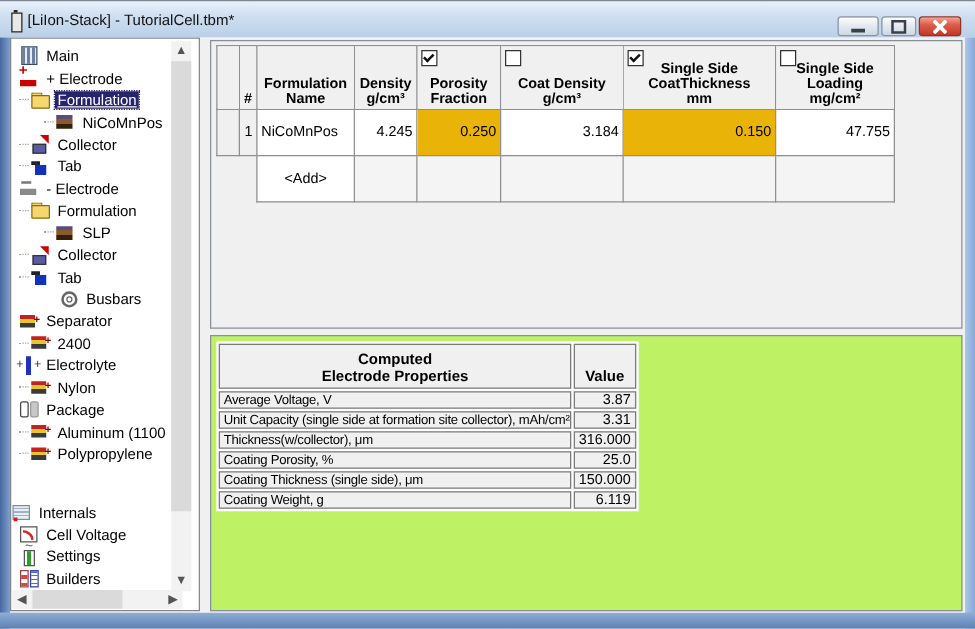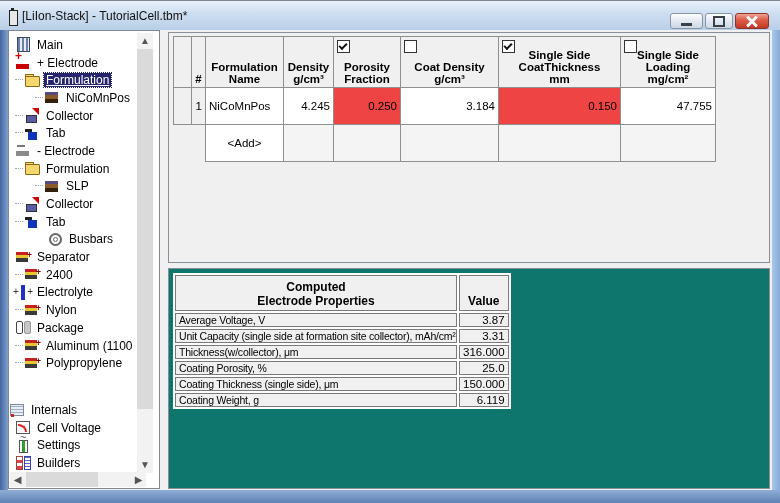--- a/index.html
+++ b/index.html
@@ -78,30 +78,30 @@
   .vscroll{position:absolute;right:6px;top:2px;width:16px;height:440px;background:#f2f2f2;}
   .vscroll .arrow{position:absolute;left:0;width:16px;height:16px;color:#555;font-size:10px;text-align:center;line-height:16px;}
   .vscroll .up{top:0;} .vscroll .down{bottom:0;}
   .vscroll .thumb{position:absolute;left:0;top:16px;width:16px;height:360px;background:#dadada;}
   .hscroll{position:absolute;left:1px;bottom:1px;width:136px;height:15px;background:#f2f2f2;}
   .hscroll .arrow{position:absolute;top:0;width:15px;height:15px;color:#555;font-size:10px;text-align:center;line-height:15px;}
   .hscroll .left{left:0;} .hscroll .right{right:0;}
   .hscroll .thumb{position:absolute;left:16px;top:0;width:72px;height:15px;background:#dadada;}
   
   .panel-top{position:absolute;left:160px;top:2px;width:602px;height:231px;background:#F0F0F0;border:1px solid #898f98;box-sizing:border-box;}
-  .panel-bottom{position:absolute;left:160px;top:238px;width:602px;height:221px;background:#0f766e;border:1px solid #898f98;box-sizing:border-box;}
+  .panel-bottom{position:absolute;left:160px;top:238px;width:602px;height:221px;background:#bef264;border:1px solid #898f98;box-sizing:border-box;}
   
   table{border-collapse:collapse;}
   .ftable{position:absolute;left:4px;top:3px;table-layout:fixed;font-size:11.5px;}
   .ftable th,.ftable td{border:1px solid #8f8f8f;padding:12px 3px;box-sizing:border-box;overflow:hidden;white-space:nowrap;}
   .ftable th{height:44px;background:#F0F0F0;font-weight:bold;vertical-align:bottom;text-align:center;position:relative;padding-bottom:2px;}
   .ftable td{height:24px;background:#fff;text-align:right;}
   .ftable td.left{text-align:left;}
   .ftable td.sel{background:#F0F0F0;}
-  .ftable td.yellow{background:#ef4444;}
+  .ftable td.yellow{background:#eab308;}
   .ftable td.nob{border:none;background:transparent;}
   .ftable td.addcell{background:#f4f4f4;}
   .ftable td.addname{background:#fff;text-align:center;}
   .cb{position:absolute;left:3px;top:3px;width:11px;height:11px;background:#fff;border:1px solid #333;}
   .cb.checked::after{content:'';position:absolute;left:1px;top:2px;width:6px;height:3px;border-left:2px solid #111;border-bottom:2px solid #111;transform:rotate(-45deg);}
   
   .ctable{position:absolute;left:4px;top:4px;border-collapse:separate;border-spacing:2px;background:#fff;font-size:11.5px;}
   .ctable th,.ctable td{border:1px solid #7a7a7a;background:#F0F0F0;box-sizing:border-box;overflow:hidden;white-space:nowrap;}
   .ctable th{height:36px;font-weight:bold;text-align:center;vertical-align:bottom;padding:2px 3px;font-size:12px;}
   .ctable td{height:14px;padding:0 3px;}

